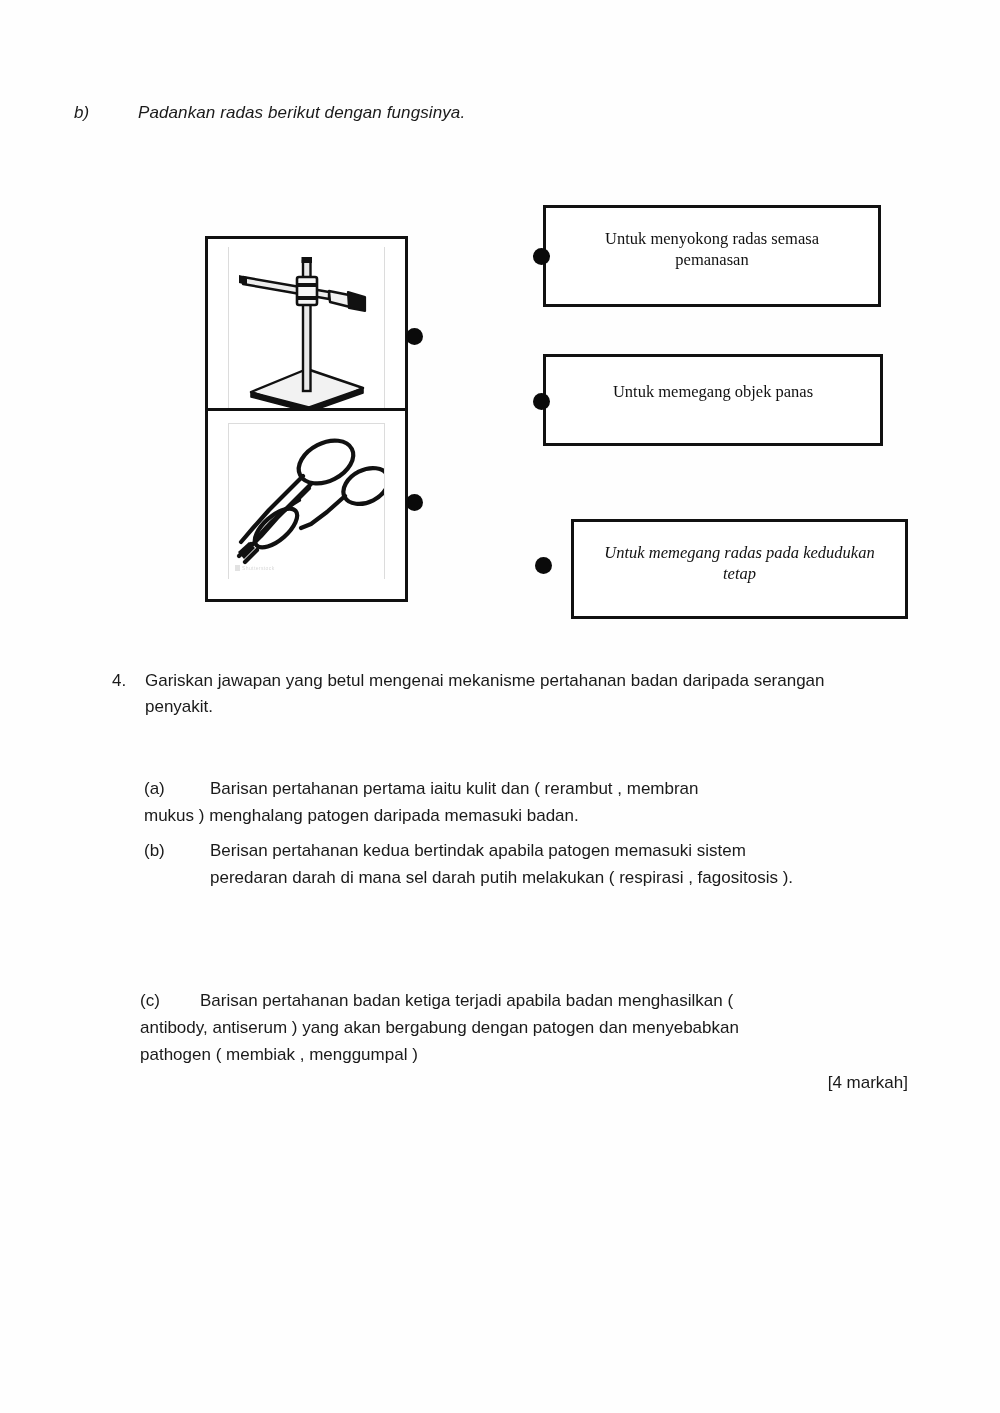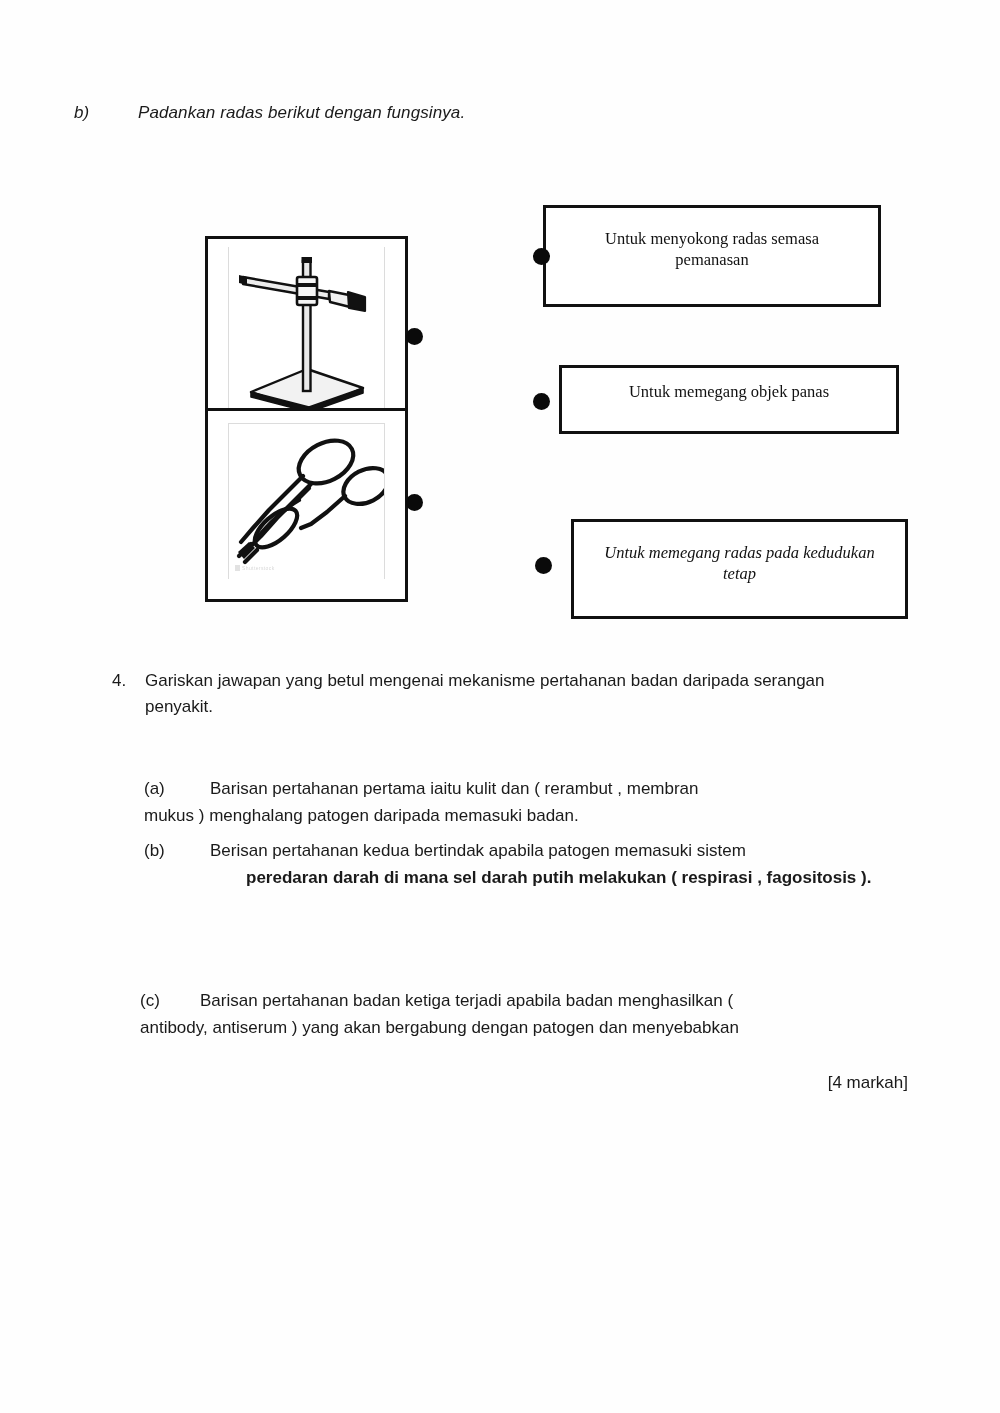--- a/index.html
+++ b/index.html
@@ -116,21 +116,21 @@
     color: #111;
     padding: 16px 26px;
     display: flex;
     align-items: center;
     justify-content: center;
     pointer-events: auto;
   }
   .fn-box .inner { width: 100%; }
   .fn-box.b1 { left: 543px; top: 205px; width: 338px; height: 102px; }
   .fn-box.b1 .inner { margin-top: -14px; }
-  .fn-box.b2 { left: 559px; top: 354px; width: 340px; height: 69px; margin-top: 11px; }
+  .fn-box.b2 { left: 543px; top: 354px; width: 340px; height: 92px; }
   .fn-box.b2 .inner { margin-top: -16px; }
   .fn-box.b3 { left: 571px; top: 519px; width: 337px; height: 100px; font-style: italic; }
   .fn-box.b3 .inner { margin-top: -12px; }
 
   
   .dot {
     position: absolute;
     width: 17px;
     height: 17px;
     background: #0a0a0a;
@@ -169,21 +169,21 @@
   .item .tag {
     display: inline-block;
     width: 66px;
   }
   .item .tag.narrow { width: 60px; }
 
   .item.a { left: 144px; top: 776px; width: 760px; }
   .item.a .l2 { display: block; }
 
   .item.b { left: 144px; top: 838px; width: 775px; }
-  .item.b .l2 { margin-left: 102px; display: block; font-weight: bold; }
+  .item.b .l2 { margin-left: 66px; display: block; }
 
   .item.c { left: 140px; top: 988px; width: 775px; }
   .item.c .l2, .item.c .l3 { display: block; }
 
   .marks {
     position: absolute;
     right: 92px;
     top: 1073px;
     font-size: 17px;
   }
@@ -288,17 +288,18 @@
   </div>
 
   <div class="item b">
     <span class="tag">(b)</span><span>Berisan pertahanan kedua bertindak apabila patogen memasuki sistem</span>
     <span class="l2">peredaran darah di mana sel darah putih melakukan ( respirasi , fagositosis ).</span>
   </div>
 
   <div class="item c">
     <span class="tag narrow">(c)</span><span>Barisan pertahanan badan ketiga terjadi apabila badan menghasilkan (</span>
     <span class="l2">antibody, antiserum ) yang akan bergabung dengan patogen dan menyebabkan</span>
+    <span class="l3">pathogen ( membiak , menggumpal )</span>
   </div>
 
   <div class="marks">[4 markah]</div>
 
 </div>
 
 </body></html>

